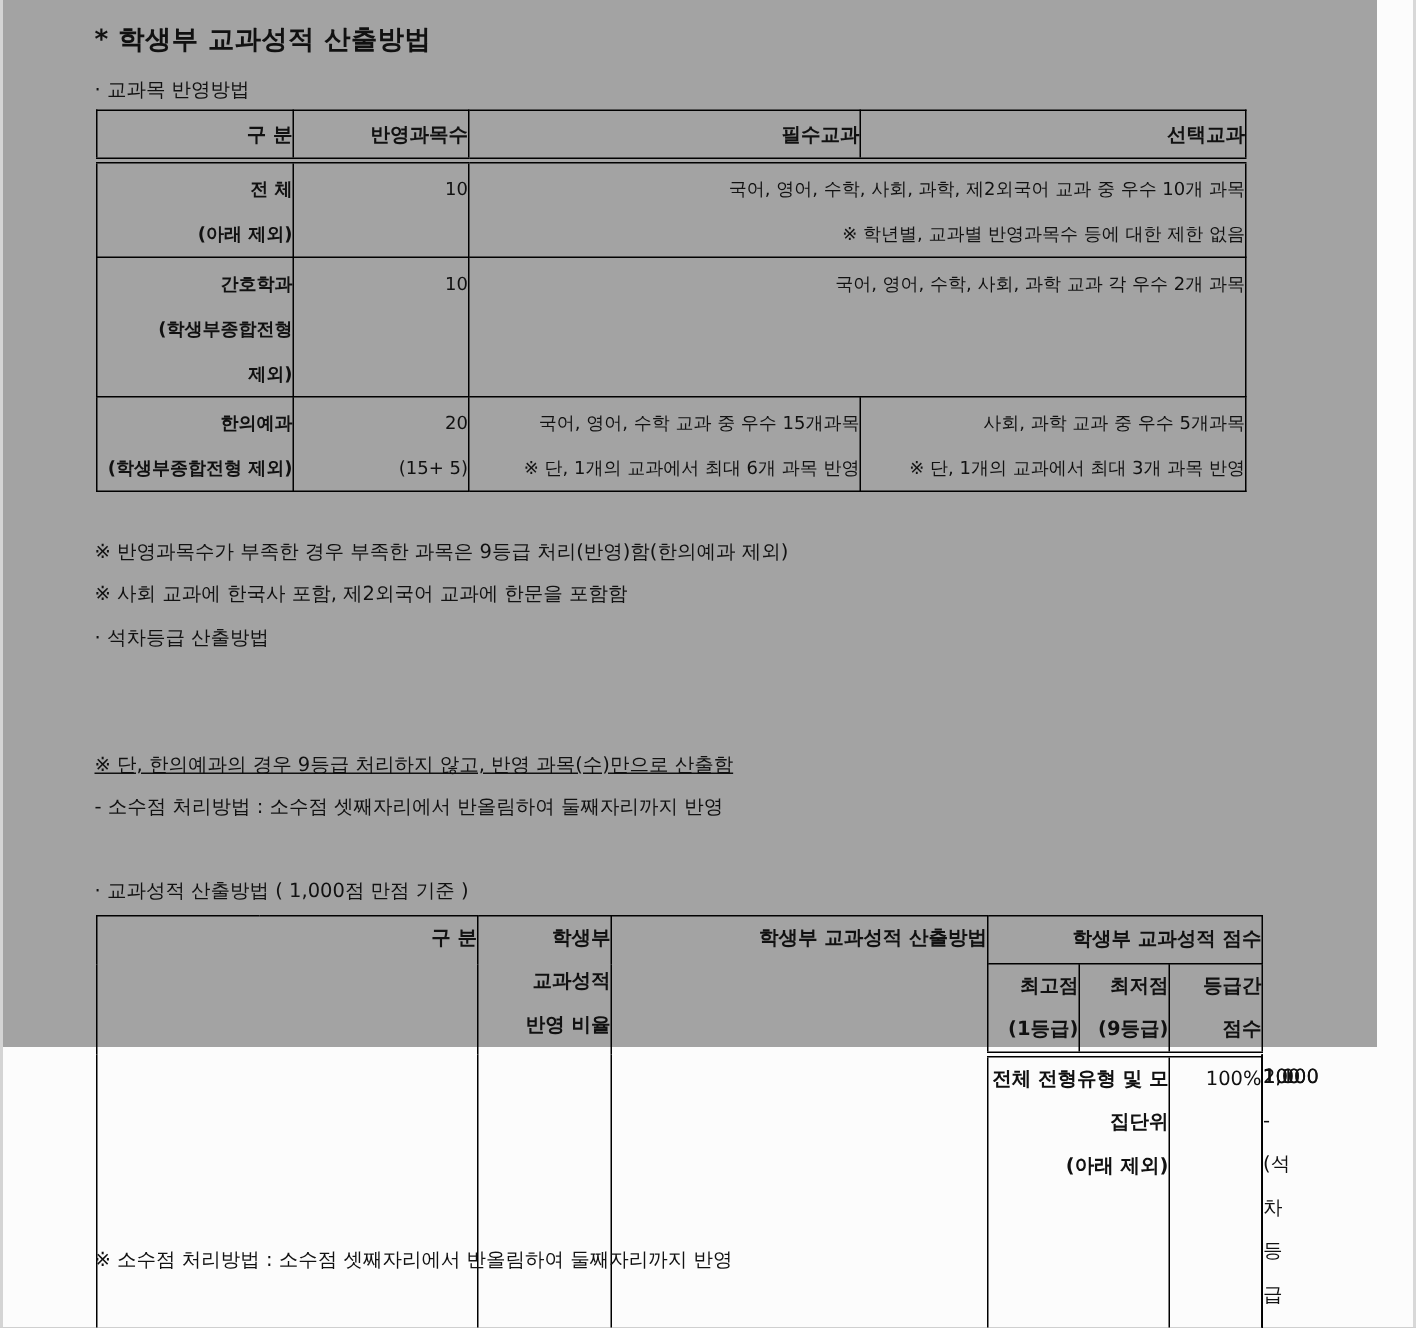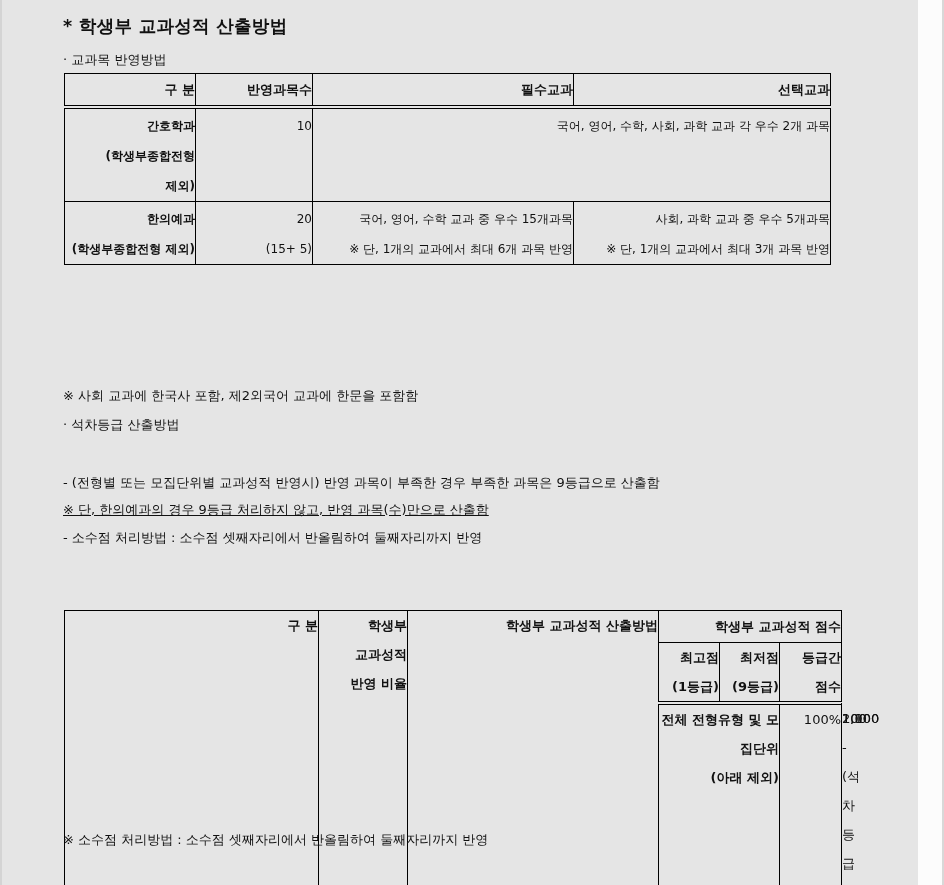--- a/index.html
+++ b/index.html
@@ -5,21 +5,21 @@
   html, body { margin: 0; padding: 0; }
   body {
     width: 944px; height: 885px; position: relative; overflow: hidden;
     background: #fcfcfc;
     font-family: "DejaVu Sans", "Liberation Sans", sans-serif;
     color: #111;
   }
   .left-rule { position: absolute; left: 0; top: 0; width: 2px; height: 885px; background: #d4d4d4; }
   .right-rule { position: absolute; left: 942px; top: 0; width: 2px; height: 885px; background: #d8d8d8; }
   .page {
-    position: absolute; left: 2px; top: 0; width: 916px; height: 885px; background: #e5e5e5;
+    position: absolute; left: 2px; top: 0; width: 916px; height: 698px; background: #a3a3a3;
   }
   .abs { position: absolute; white-space: nowrap; }
   .title { left: 61px; top: 14px; font-size: 17.5px; font-weight: bold; letter-spacing: 0.3px; }
   .section { font-size: 13px; }
   .line { font-size: 13px; }
 
   table { border-collapse: collapse; position: absolute; table-layout: fixed; }
   td { border: 1.5px solid #000; text-align: right; vertical-align: top; font-size: 12px; padding: 0; }
   td .cl { display: block; line-height: 28px; }
   .b { font-weight: bold; }
@@ -59,20 +59,33 @@
         <col style="width:261px">
         <col style="width:257px">
     </colgroup>
     <tbody>
         <tr class="dbl">
       <td class="hd">구 분</td>
       <td class="hd">반영과목수</td>
       <td class="hd">필수교과</td>
       <td class="hd">선택교과</td>
     </tr>
+    <tr class="r1">
+      <td class="b">
+        <span class="cl">전 체</span>
+        <span class="cl">(아래 제외)</span>
+      </td>
+      <td>
+        <span class="cl">10</span>
+      </td>
+      <td colspan="2">
+        <span class="cl">국어, 영어, 수학, 사회, 과학, 제2외국어 교과 중 우수 10개 과목</span>
+        <span class="cl">※ 학년별, 교과별 반영과목수 등에 대한 제한 없음</span>
+      </td>
+    </tr>
     <tr class="r2">
       <td class="b">
         <span class="cl">간호학과</span>
         <span class="cl">(학생부종합전형 제외)</span>
       </td>
       <td>
         <span class="cl">10</span>
       </td>
       <td colspan="2">
         <span class="cl">국어, 영어, 수학, 사회, 과학 교과 각 우수 2개 과목</span>
@@ -92,27 +105,28 @@
         <span class="cl">※ 단, 1개의 교과에서 최대 6개 과목 반영</span>
       </td>
       <td>
         <span class="cl">사회, 과학 교과 중 우수 5개과목</span>
         <span class="cl">※ 단, 1개의 교과에서 최대 3개 과목 반영</span>
       </td>
     </tr>
   </tbody>
     </table>
 
+  <div class="abs line" style="left:61px; top:359px;">※ 반영과목수가 부족한 경우 부족한 과목은 9등급 처리(반영)함(한의예과 제외)</div>
   <div class="abs line" style="left:61px; top:387px;text-align:right;">※ 사회 교과에 한국사 포함, 제2외국어 교과에 한문을 포함함</div>
 
   <div class="abs section" style="left:61px; top:416px;">· 석차등급 산출방법</div>
-  <div class="abs line" style="left:61px; top:474px;">- (전형별 또는 모집단위별 교과성적 반영시) 반영 과목이 부족한 경우 부족한 과목은 9등급으로 산출함</div>
   <div class="abs line" style="left:61px; top:501px;text-decoration:underline;">※ 단, 한의예과의 경우 9등급 처리하지 않고, 반영 과목(수)만으로 산출함</div>
   <div class="abs line" style="left:61px; top:529px;">- 소수점 처리방법 : 소수점 셋째자리에서 반올림하여 둘째자리까지 반영</div>
 
+  <div class="abs section" style="left:61px; top:585px;">· 교과성적 산출방법 ( 1,000점 만점 기준 )</div>
 
   <table id="t2">
     <colgroup>
       <col style="width:108px">
         <col style="width:146px">
         <col style="width:89px">
         <col style="width:251px">
         <col style="width:61px">
         <col style="width:60px">
         <col style="width:62px">

